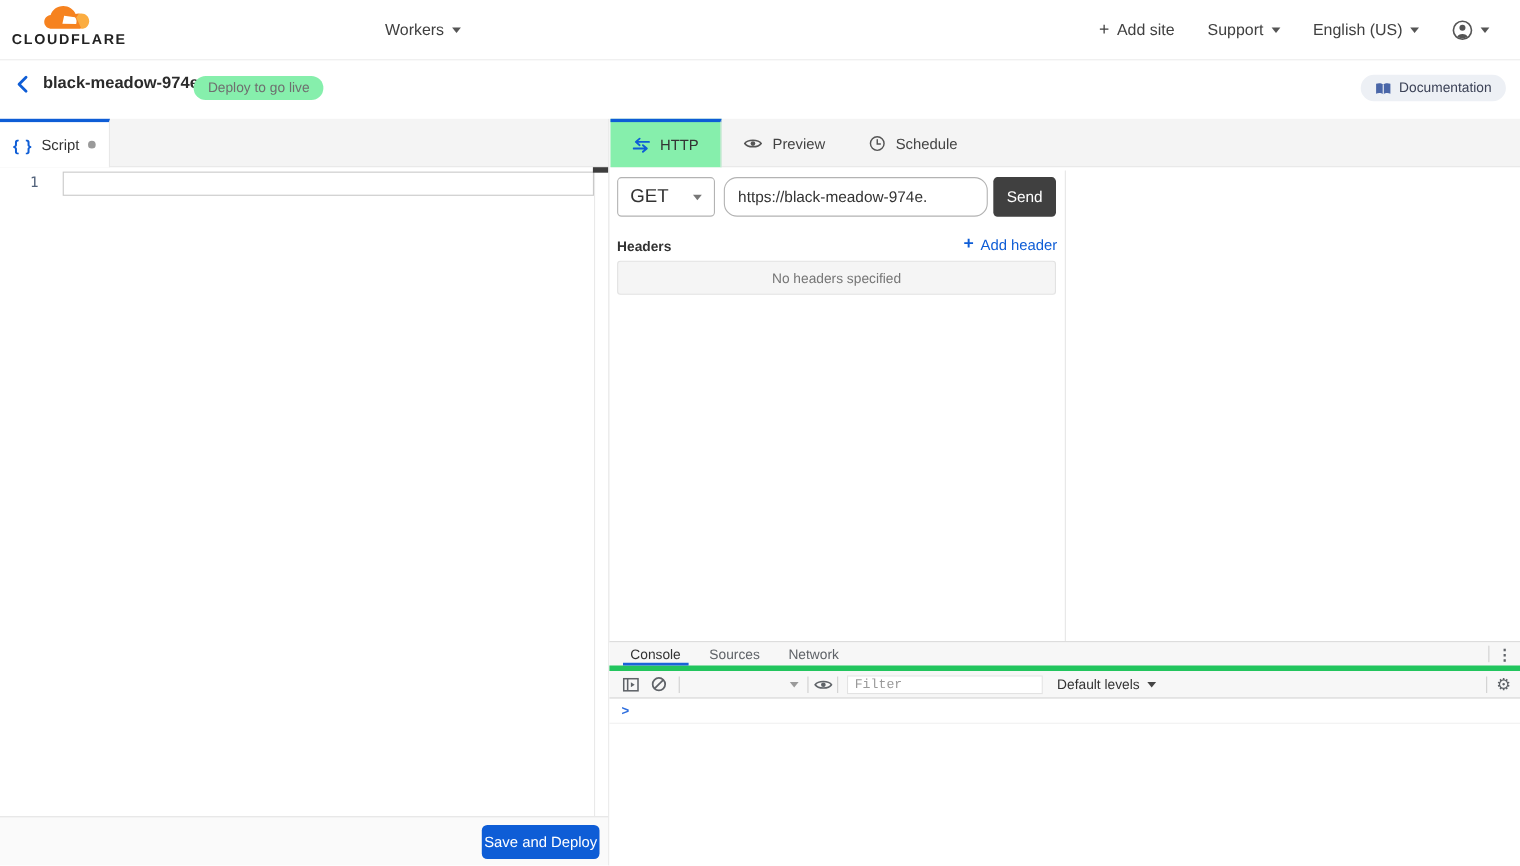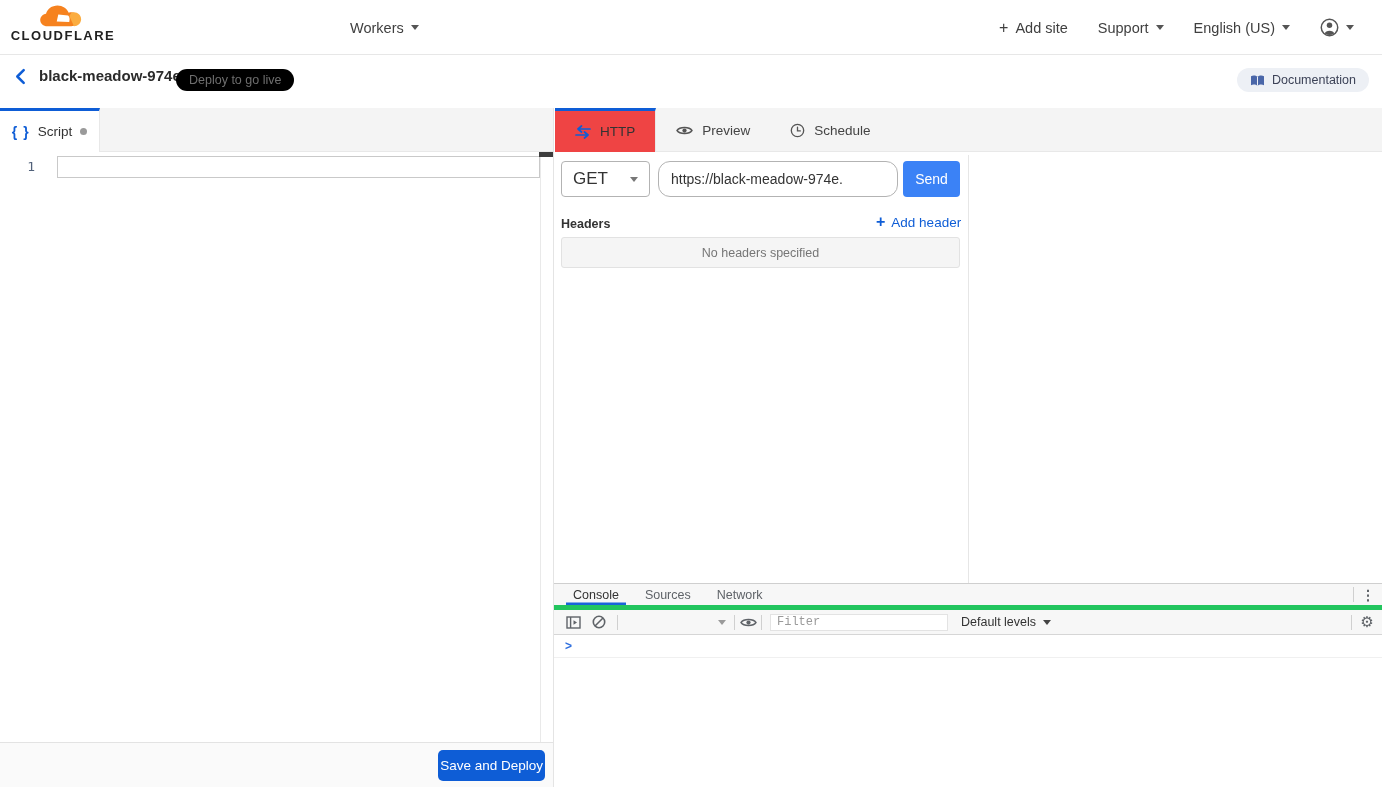--- a/index.html
+++ b/index.html
@@ -13,21 +13,21 @@
   .workers-menu { position:absolute; left:350px; top:0; height:55px; display:flex; align-items:center; gap:7px; font-size:14.5px; color:#404040; cursor:pointer; }
   .nav-right { position:absolute; right:28px; top:0; height:55px; display:flex; align-items:center; gap:30px; }
   .nav-item { display:flex; align-items:center; gap:7px; font-size:14.5px; color:#404040; cursor:pointer; }
   .caret { display:inline-block; width:0; height:0; border-left:4.5px solid transparent; border-right:4.5px solid transparent; border-top:5.5px solid #555; }
   .plus-glyph { font-size:16px; color:#404040; font-weight:400; }
 
   
   .subheader { position:absolute; top:55px; left:0; width:1382px; height:45px; background:#fff; }
   .back-btn { position:absolute; left:13px; top:13px; cursor:pointer; }
   .worker-title { position:absolute; left:39px; top:12px; font-size:15px; font-weight:700; color:#2b2b2b; }
-  .deploy-badge { position:absolute; left:176px; top:14px; height:22px; line-height:22px; padding:0 13px; background:#000000; border-radius:11px; font-size:12.5px; color:#6f6f6f; }
+  .deploy-badge { position:absolute; left:176px; top:14px; height:22px; line-height:22px; padding:0 13px; background:#86efac; border-radius:11px; font-size:12.5px; color:#6f6f6f; }
   .doc-btn { position:absolute; right:13px; top:13px; height:24px; display:flex; align-items:center; gap:7px; padding:0 13px; background:#edf0f5; border-radius:12px; font-size:12.5px; color:#3c4257; cursor:pointer; }
 
   
   .pane-divider { position:absolute; left:553px; top:108px; width:1px; height:679px; background:#e4e4e4; }
 
   
   .left-tabbar { position:absolute; left:0; top:108px; width:553px; height:44px; background:#f4f4f4; border-bottom:1px solid #e8e8e8; }
   .script-tab { position:absolute; left:0; top:0; width:100px; height:44px; background:#fff; border-top:3px solid #0e5dd6; border-right:1px solid #e8e8e8; display:flex; align-items:center; justify-content:center; gap:8px; cursor:pointer; }
   .braces { color:#0e5dd6; font-weight:700; font-size:14px; letter-spacing:1px; }
   .script-label { font-size:13.5px; color:#333; }
@@ -35,27 +35,27 @@
   .gutter-num { position:absolute; left:0; top:159px; width:35px; text-align:right; font-family:"DejaVu Sans Mono", monospace; font-size:13px; color:#51617a; }
   .editor-line-box { position:absolute; left:57px; top:156px; width:483px; height:22px; border:1px solid #c9c9c9; background:#fff; }
   .editor-vline { position:absolute; left:540px; top:152px; width:1px; height:590px; background:#e9e9e9; }
   .editor-scroll-thumb { position:absolute; left:539px; top:152px; width:14px; height:5px; background:#3d3d3d; cursor:pointer; }
   .left-footer { position:absolute; left:0; top:742px; width:553px; height:45px; background:#fafafa; border-top:1px solid #e3e3e3; display:flex; align-items:center; justify-content:flex-end; padding-right:8px; }
   .save-btn { background:#0e5dd6; color:#fff; font-size:13.5px; border:none; border-radius:5px; padding:8px 2px; cursor:pointer; font-family:"Liberation Sans", sans-serif; }
 
   
   .right-tabbar { position:absolute; left:555px; top:108px; width:827px; height:44px; background:#f4f4f4; border-bottom:1px solid #e8e8e8; display:flex; }
   .rtab { height:44px; display:flex; align-items:center; gap:9px; padding:0 20px; font-size:13.5px; color:#444; cursor:pointer; }
-  .rtab.active { background:#ef4444; border-top:3px solid #0e5dd6; border-right:1px solid #e8e8e8; color:#333; }
+  .rtab.active { background:#86efac; border-top:3px solid #0e5dd6; border-right:1px solid #e8e8e8; color:#333; }
 
   
   .method-select { position:absolute; left:561px; top:161px; width:89px; height:36px; border:1px solid #b3b3b3; border-radius:4px; background:#fff; display:flex; align-items:center; justify-content:space-between; padding:0 11px; font-size:17px; color:#333; cursor:pointer; }
   .method-select .caret { border-top-color:#777; }
   .url-input { position:absolute; left:658px; top:161px; width:240px; height:36px; border:1px solid #b3b3b3; border-radius:12px; padding:0 12px; font-size:14px; color:#333; font-family:"Liberation Sans", sans-serif; }
-  .send-btn { position:absolute; left:903px; top:161px; width:57px; height:36px; background:#3b82f6; color:#fff; font-size:14px; border:none; border-radius:4px; cursor:pointer; font-family:"Liberation Sans", sans-serif; }
+  .send-btn { position:absolute; left:903px; top:161px; width:57px; height:36px; background:#404040; color:#fff; font-size:14px; border:none; border-radius:4px; cursor:pointer; font-family:"Liberation Sans", sans-serif; }
   .headers-label { position:absolute; left:561px; top:217px; font-size:12.5px; font-weight:700; color:#333; }
   .add-header-link { position:absolute; left:876px; top:213px; display:flex; align-items:center; gap:6px; color:#0e5dd6; font-size:13.5px; cursor:pointer; }
   .add-header-link .plus { font-weight:700; font-size:16px; }
   .headers-empty { position:absolute; left:561px; top:237px; width:399px; height:31px; background:#f5f5f5; border:1px solid #e2e2e2; border-radius:3px; display:flex; align-items:center; justify-content:center; font-size:12.5px; color:#767676; }
   .req-resp-divider { position:absolute; left:968px; top:155px; width:1px; height:428px; background:#e6e6e6; }
   .response-hint { position:absolute; left:984px; top:168px; width:384px; height:37px; background:#eef6ff; border:1px solid #a9c9ee; border-radius:6px; display:flex; align-items:center; padding-left:16px; font-size:13.5px; color:#3b3b3b; }
 
   
   .devtools { position:absolute; left:554px; top:583px; width:828px; height:204px; background:#fff; border-top:1px solid #cfcfcf; }
   .dt-tabrow { position:absolute; left:0; top:0; width:828px; height:26px; background:#f7f7f7; border-bottom:5px solid #22c55e; display:flex; align-items:stretch; }

